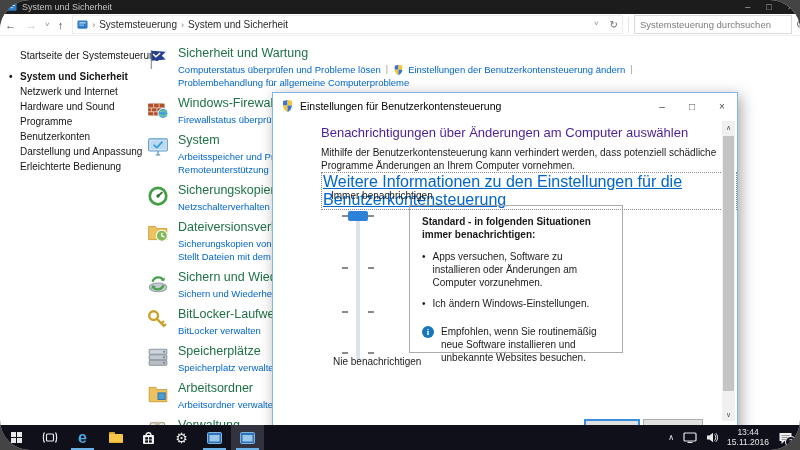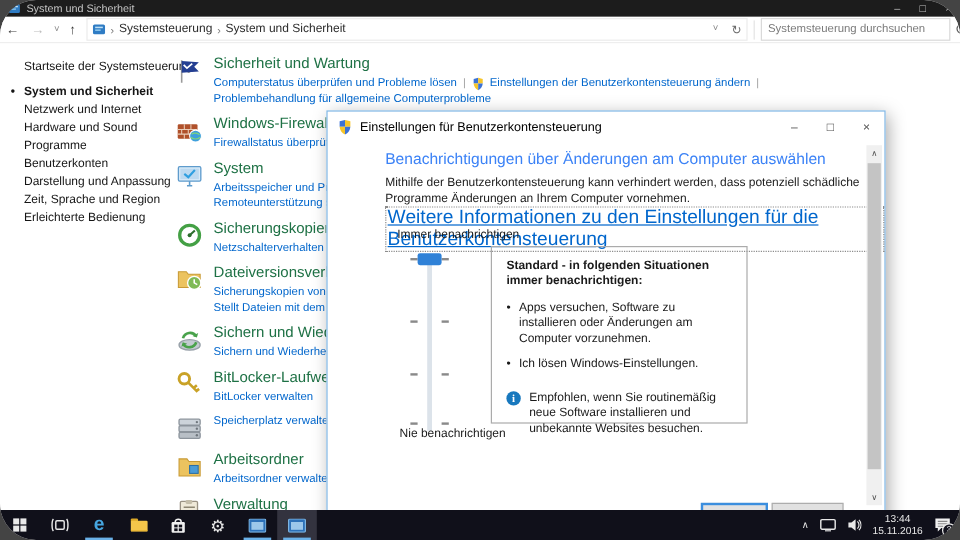--- a/index.html
+++ b/index.html
@@ -58,21 +58,21 @@
 
   
   .dialog{position:absolute;left:272px;top:92px;width:464px;height:345px;background:#fff;
     border:1px solid #7fb6e5;box-shadow:3px 4px 14px rgba(0,0,0,.35);z-index:5;}
   .dlg-titlebar{height:26px;display:flex;align-items:center;gap:6px;padding-left:8px;}
   .dlg-title{font-size:10.5px;color:#000;}
   .dlg-controls{margin-left:auto;display:flex;height:100%;}
   .dlg-ctl{width:30px;display:flex;align-items:center;justify-content:center;
     color:#4c4c4c;font-size:10px;}
   .dlg-heading{position:absolute;left:48px;top:32px;font-size:13px;font-weight:normal;
-    color:#3b82f6;margin:0;}
+    color:#4c1d95;margin:0;}
   .dlg-desc{position:absolute;left:48px;top:53px;width:408px;font-size:10px;line-height:13px;color:#1b1b1b;}
   .dlg-link{position:absolute;left:48px;top:79px;font-size:16px;color:#0066cc;
     text-decoration:underline;border:1px dotted #8c8c8c;padding:0 1px;cursor:pointer;}
   .sl-top{position:absolute;left:58px;top:97px;font-size:10px;color:#1b1b1b;}
   .sl-bottom{position:absolute;left:60px;top:263px;font-size:10px;color:#1b1b1b;}
   .sl-track{position:absolute;left:83px;top:120px;width:4px;height:146px;background:#dce3ea;}
   .sl-tick{position:absolute;width:6px;height:2px;background:#8a8a8a;}
   .sl-thumb{position:absolute;left:75px;top:118px;width:20px;height:10px;background:#2f81d7;
     border-radius:2px;cursor:pointer;}
   .info-panel{position:absolute;left:136px;top:112px;width:214px;height:148px;
@@ -162,21 +162,20 @@
   </div>
 
   <div class="sidebar">
     <div class="side-item first"><span>Startseite der Systemsteuerung</span></div>
     <div class="side-item sel"><span class="side-bullet">•</span><span>System und Sicherheit</span></div>
     <div class="side-item"><span>Netzwerk und Internet</span></div>
     <div class="side-item"><span>Hardware und Sound</span></div>
     <div class="side-item"><span>Programme</span></div>
     <div class="side-item"><span>Benutzerkonten</span></div>
     <div class="side-item"><span>Darstellung und Anpassung</span></div>
-    <div class="side-item"><span>Zeit, Sprache und Region</span></div>
     <div class="side-item"><span>Erleichterte Bedienung</span></div>
   </div>
 
   <div class="content">
 
     <div class="cp-item">
       <span class="cp-icon">
           <svg width="22" height="22" viewBox="0 0 20 20">
             <path d="M4 2 V19" stroke="#9a9a9a" stroke-width="1.2"></path>
             <path d="M4 2.5 L17 3.5 L13.5 7 L17 10.5 L4 11.5 Z" fill="#243f92"></path>
@@ -317,20 +316,21 @@
           <svg width="22" height="22" viewBox="0 0 20 20">
             <rect x="2" y="3" width="16" height="4.5" rx="1" fill="#ccd3da" stroke="#8c949c"></rect>
             <rect x="2" y="8" width="16" height="4.5" rx="1" fill="#c2c9d0" stroke="#8c949c"></rect>
             <rect x="2" y="13" width="16" height="4.5" rx="1" fill="#b8bfc6" stroke="#8c949c"></rect>
             <circle cx="15.5" cy="5.2" r="0.9" fill="#6f767d"></circle>
             <circle cx="15.5" cy="10.2" r="0.9" fill="#6f767d"></circle>
             <circle cx="15.5" cy="15.2" r="0.9" fill="#6f767d"></circle>
           </svg>
         </span>
       <div class="cp-text">
+        <div class="cp-title">Speicherplätze</div>
         <div class="cp-links">
             <span class="cp-link">Speicherplatz verwalten</span>
           </div>
       </div>
     </div>
 
     <div class="cp-item">
       <span class="cp-icon">
           <svg width="22" height="22" viewBox="0 0 20 20">
             <path d="M2 4 h6 l1.5 2 h8.5 v11 h-16 z" fill="#ecc35f" stroke="#c89a35" stroke-width="0.8"></path>
@@ -412,21 +412,21 @@
     <span class="sl-bottom">Nie benachrichtigen</span>
 
     <div class="info-panel">
       <div class="ip-title">Standard - in folgenden Situationen immer benachrichtigen:</div>
       <div class="ip-row">
         <span>•</span>
         <span>Apps versuchen, Software zu installieren oder Änderungen am Computer vorzunehmen.</span>
       </div>
       <div class="ip-row">
         <span>•</span>
-        <span>Ich lösen Windows-Einstellungen.</span>
+        <span>Ich ändern Windows-Einstellungen.</span>
       </div>
       <div class="ip-note">
         <span class="info-i">i</span>
         <span>Empfohlen, wenn Sie routinemäßig neue Software installieren und unbekannte Websites besuchen.</span>
       </div>
     </div>
 
     <div class="dlg-scroll">
       <span class="scr-arrow" style="top:0;">∧</span>
       <div class="scr-thumb"></div>

